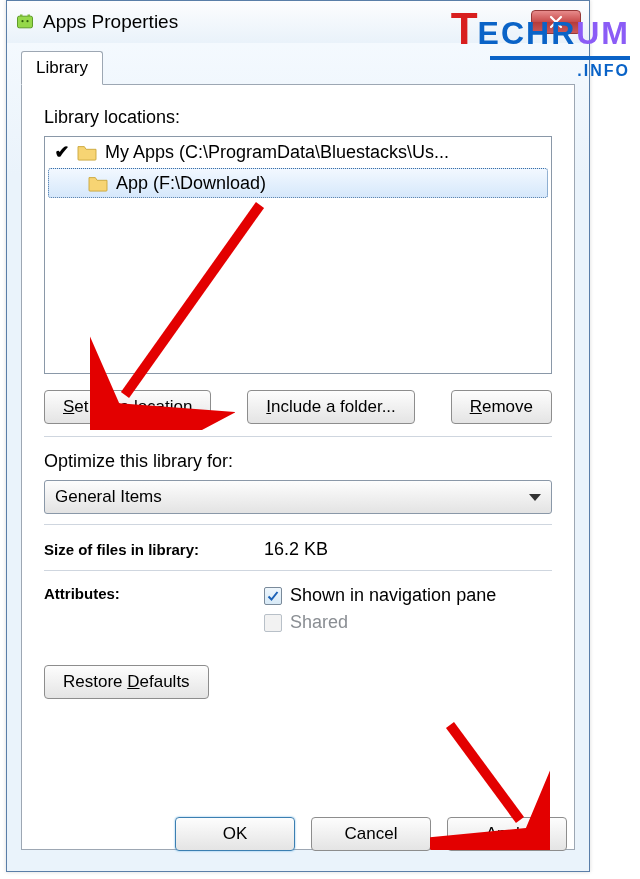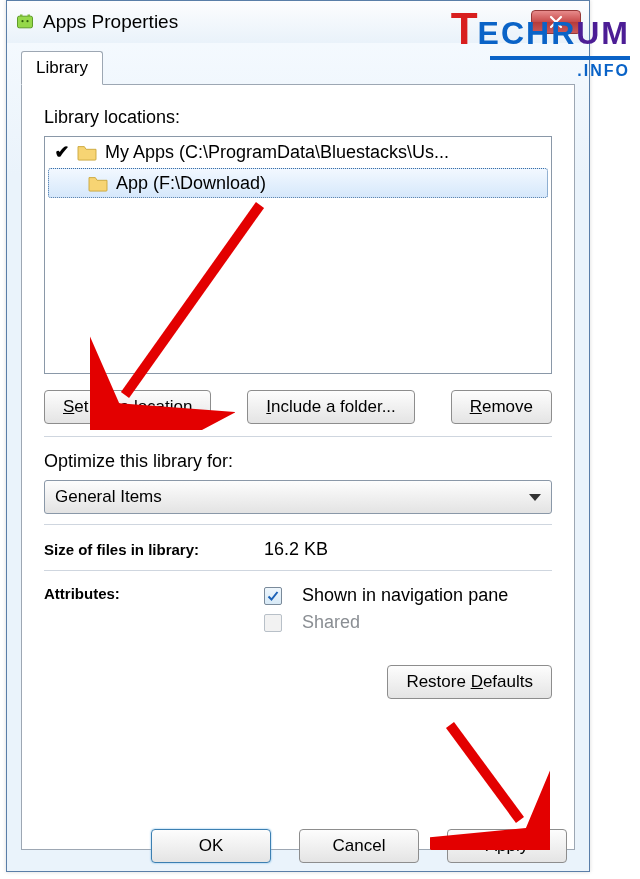--- a/index.html
+++ b/index.html
@@ -168,48 +168,48 @@
     }
     .combo .arrow {
       width: 0; height: 0;
       border-left: 6px solid transparent;
       border-right: 6px solid transparent;
       border-top: 7px solid #333;
     }
     .checkbox-row {
       display: flex;
       align-items: center;
-      gap: 20px;
+      gap: 8px;
       font-size: 18px;
       margin-bottom: 6px;
     }
     .cb {
       width: 18px; height: 18px;
       border: 1px solid #7a8a9a;
       border-radius: 2px;
       background: #fff;
       display: inline-flex;
       align-items: center; justify-content: center;
     }
     .cb.checked { background: linear-gradient(to bottom, #eef6fc, #d7e9f6); }
     .cb svg { width: 12px; height: 12px; }
     .cb.disabled { border-color: #b8c0c8; background: #f2f2f2; }
     .checkbox-row .disabled-text { color: #8a8e93; }
     .restore-row {
       display: flex;
-      justify-content: flex-end;
+      justify-content: flex-start;
       margin-top: 26px;
     }
     
     .footer {
       position: absolute;
-      bottom: 8px;
+      bottom: 20px;
       right: 22px;
       display: flex;
-      gap: 28px;
+      gap: 16px;
     }
     .footer .btn { width: 120px; text-align: center; padding: 0; }
     
     .watermark {
       position: absolute;
       right: 10px;
       top: 4px;
       z-index: 40;
       display: flex;
       flex-direction: column;
@@ -224,21 +224,21 @@
       margin-right: 1px;
       letter-spacing: -1px;
     }
     .wm-rest {
       font-family: Arial, sans-serif;
       font-size: 32px;
       font-weight: 900;
       letter-spacing: 2px;
     }
     .wm-rest .blue { color: #0a63c7; }
-    .wm-rest .red { color: #4c1d95; position: relative; margin-top: 12px; }
+    .wm-rest .red { color: #8b5cf6; position: relative; margin-top: 12px; }
     .wm-line {
       width: 140px;
       height: 4px;
       background: #0a63c7;
       margin-top: 2px;
     }
     .wm-info {
       font-family: Arial, sans-serif;
       font-size: 16px;
       font-weight: 900;

